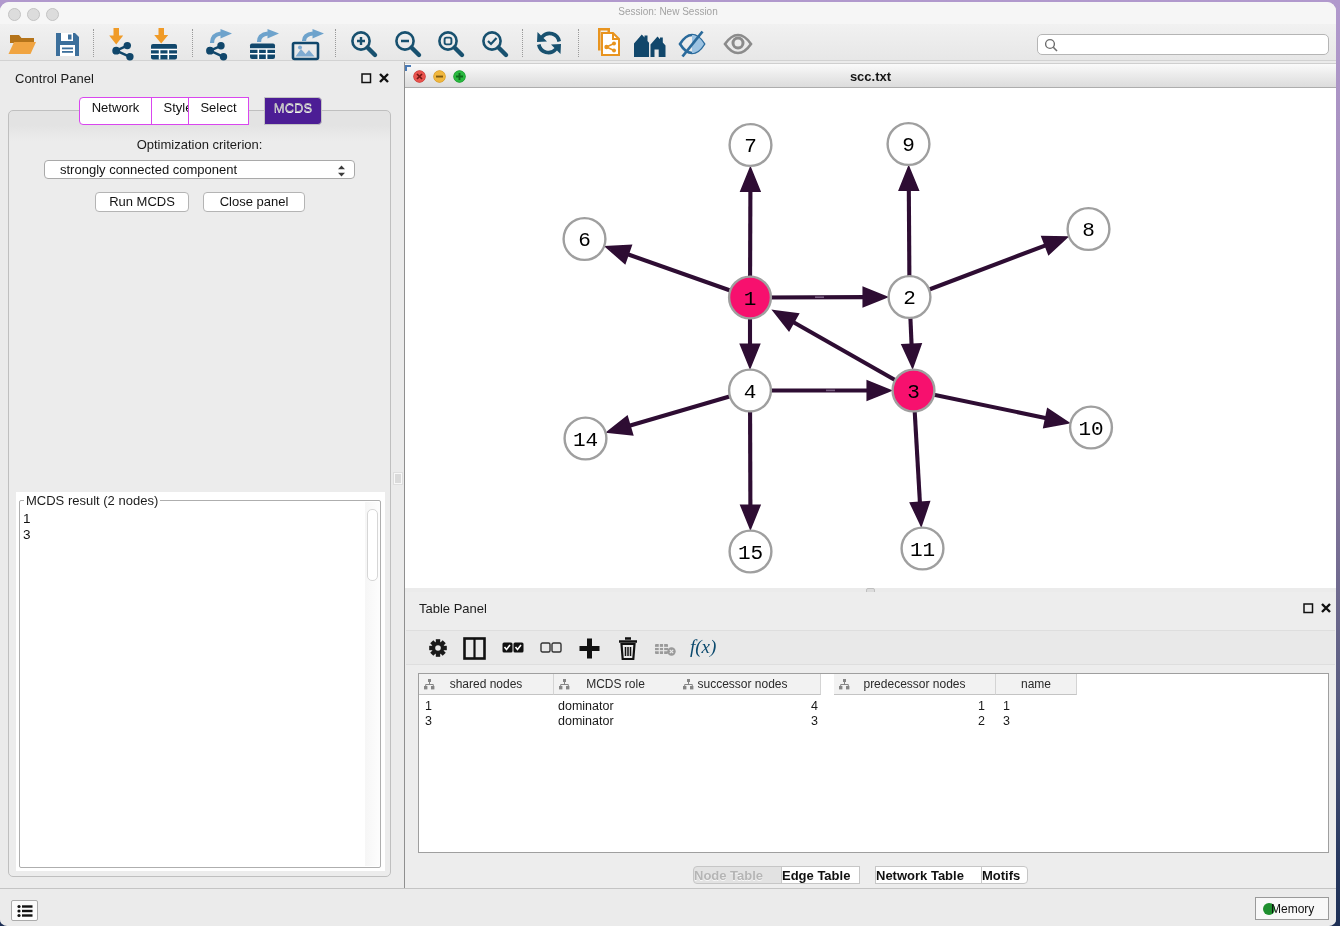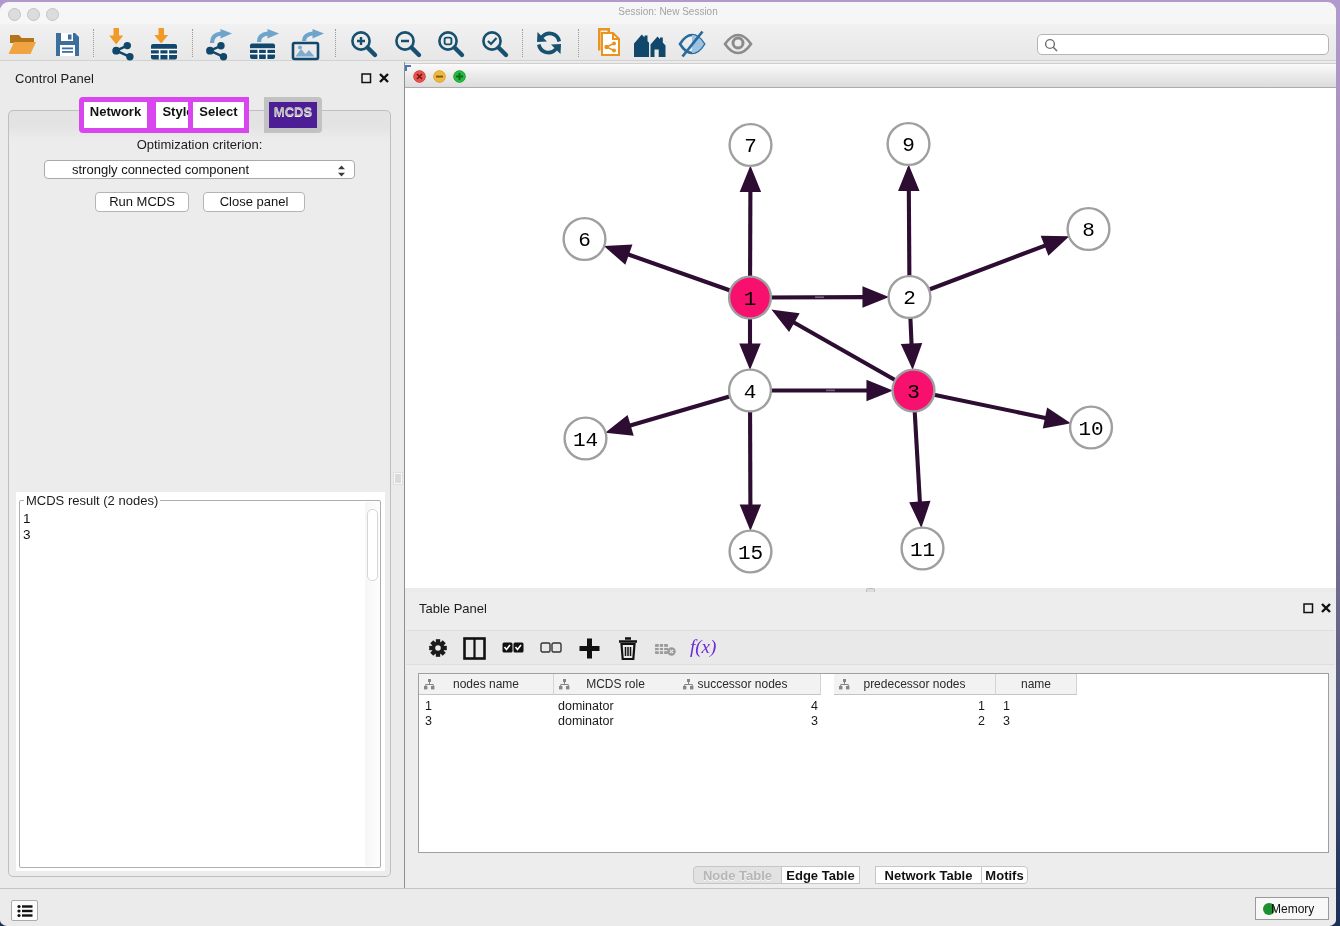--- a/index.html
+++ b/index.html
@@ -9,24 +9,24 @@
   .titlebar { position:absolute; left:0; top:0; width:100%; height:23px; background:#f6f6f6; border-bottom:1px solid #c9c9c9; }
   .tl { position:absolute; top:6px; width:13px; height:13px; border-radius:50%; background:#dcdcdc; border:1px solid #c3c3c3; }
   .title-text { position:absolute; top:4px; width:100%; text-align:center; font-size:10px; color:#a3a3a3; }
   .toolbar { position:absolute; left:0; top:22px; width:100%; height:37px; background:linear-gradient(180deg,#f1f1f1,#e7e7e7); border-bottom:1px solid #d2d2d2; }
   .tsep { position:absolute; top:5px; height:28px; width:0; border-left:1px dotted #9a9a9a; }
   .ticon { position:absolute; top:0; }
   .search { position:absolute; left:1037px; top:10px; width:292px; height:21px; background:#fff; border:1px solid #b5b5b5; border-radius:5px; }
   
   .cp-title { position:absolute; left:15px; top:69px; font-size:13px; color:#1c1c1c; }
   .cptabs { position:absolute; left:79px; top:95px; height:20px; z-index:5; }
-  .cptab { position:absolute; top:0; height:36px; background:#fff; border:5px solid #d946ef; font-size:13px; font-weight:700; color:#111; text-align:center; line-height:19px; }
+  .cptab { position:absolute; top:0; height:28px; background:#fff; border:1px solid #d946ef; font-size:13px; font-weight:400; color:#111; text-align:center; line-height:19px; }
   .cpbox { position:absolute; left:8px; top:108px; width:383px; height:767px; background:linear-gradient(180deg,#e3e3e3 0,#e3e3e3 14px,#ececec 30px,#ececec 100%); border:1px solid #bfbfbf; border-radius:5px; }
   .optlabel { position:absolute; left:0; top:135px; width:399px; text-align:center; font-size:13px; color:#1c1c1c; }
-  .dropdown { position:absolute; left:44px; top:158px; width:311px; height:19px; background:#fff; border:1px solid #a9a9a9; border-radius:4px; font-size:13px; color:#141414; line-height:17px; padding-left:27px; }
+  .dropdown { position:absolute; left:44px; top:158px; width:311px; height:19px; background:#fff; border:1px solid #a9a9a9; border-radius:4px; font-size:13px; color:#141414; line-height:17px; padding-left:15px; }
   .btn { position:absolute; height:20px; background:#fff; border:1px solid #b4b4b4; border-radius:4px; font-size:13px; color:#141414; text-align:center; line-height:18px; }
   .respanel { position:absolute; left:16px; top:490px; width:369px; height:379px; background:#fff; }
   .fieldset { position:absolute; left:19px; top:498px; width:362px; height:368px; border:1px solid #aeaeae; border-radius:2px; }
   .fieldlegend { position:absolute; left:24px; top:491px; background:#fff; padding:0 2px; font-size:13px; color:#1c1c1c; z-index:3; }
   .res-sb { position:absolute; left:365px; top:500px; width:15px; height:364px; background:linear-gradient(90deg,#f6f6f6,#fdfdfd); }
   .res-thumb { position:absolute; left:367px; top:507px; width:11px; height:72px; background:#ffffff; border:1px solid #d6d6d6; border-radius:5px; }
   .resline { position:absolute; left:23px; font-size:13.5px; color:#111; }
   
   .vdiv { position:absolute; left:392px; top:60px; width:12px; height:828px; background:#ebebeb; }
   .vdivline { position:absolute; left:404px; top:60px; width:1px; height:828px; background:#8f8f8f; }
@@ -44,21 +44,21 @@
   .bluecorner { position:absolute; left:0px; top:1px; width:2px; height:6px; background:#4a7ab5; }
   .bluecorner2 { position:absolute; left:0px; top:1px; width:6px; height:2px; background:#4a7ab5; }
   
   .tablepanel { position:absolute; left:405px; top:590px; width:931px; height:298px; background:#ededed; }
   .tp-title { position:absolute; left:14px; top:9px; font-size:13px; color:#1c1c1c; }
   .tp-toolbar { position:absolute; left:1px; top:38px; width:929px; height:35px; border-top:1px solid #dedede; border-bottom:1px solid #dedede; background:#e9e9e9; }
   .tbl { position:absolute; left:13px; top:81px; width:911px; height:180px; background:#fff; border:1px solid #9f9f9f; }
   .th { position:absolute; top:0; height:21px; background:#f2f2f2; border-right:1px solid #d4d4d4; border-bottom:1px solid #c4c4c4; font-size:12px; color:#2a2a2a; text-align:center; line-height:21px; }
   .trow { position:absolute; font-size:12.5px; color:#191919; }
   .tabs2 { position:absolute; left:0; top:274px; width:100%; height:22px; }
-  .t2 { position:absolute; top:0; height:18px; background:#fff; border:1px solid #c6c6c6; font-size:13px; font-weight:700; color:#111; text-align:center; line-height:17px; }
+  .t2 { position:absolute; top:0; height:18px; background:#fff; border:1px solid #c6c6c6; font-size:13px; font-weight:700; color:#111; line-height:17px; }
   
   .statusbar { position:absolute; left:0; top:886px; width:1336px; height:36px; background:#ebebeb; border-top:1px solid #c4c4c4; }
   .listbtn { position:absolute; left:11px; top:11px; width:27px; height:21px; background:#fbfbfb; border:1px solid #ababab; border-radius:2px; }
   .membtn { position:absolute; left:1255px; top:8px; width:74px; height:23px; background:#f8f8f8; border:1px solid #9a9a9a; font-size:12px; color:#111; }
   .memdot { position:absolute; left:8px; top:5px; width:12px; height:12px; border-radius:50%; background:#1e8e2e; }
 </style>
 </head>
 <body>
 <div class="win">
 <div class="titlebar">
@@ -242,20 +242,21 @@
           <path d="M4 4 L9 9 M9 4 L4 9" stroke="#751713" stroke-width="1.7"></path>
         </svg>
     <svg class="mtl" style="left:28px" width="13" height="13" viewBox="0 0 13 13">
           <circle cx="6.5" cy="6.5" r="6" fill="#f0b73e" stroke="#d49a27" stroke-width="0.8"></circle>
           <rect x="3" y="5.6" width="7" height="1.9" fill="#7d5a12"></rect>
         </svg>
     <svg class="mtl" style="left:48px" width="13" height="13" viewBox="0 0 13 13">
           <circle cx="6.5" cy="6.5" r="6" fill="#29b83f" stroke="#1a9930" stroke-width="0.8"></circle>
           <path d="M6.5 3 V10 M3 6.5 H10" stroke="#0e6a1d" stroke-width="1.9"></path>
         </svg>
+    <div class="nt-text">scc.txt</div>
   </div>
   <div class="netcanvas">
 <svg class="graph" width="931" height="500" viewBox="0 0 931 500">
           <g stroke="#2e0d33" stroke-width="4.1" fill="#2e0d33">
             <line x1="345.0" y1="209.5" x2="345.4" y2="100.0"></line>
             <polygon points="345.4,83.0 353.1,102.0 337.7,102.0"></polygon>
             <line x1="345.0" y1="209.5" x2="220.0" y2="165.3"></line>
             <polygon points="204.0,159.7 224.5,158.7 219.4,173.3"></polygon>
             <line x1="345.0" y1="209.5" x2="461.5" y2="209.1"></line>
             <polygon points="478.5,209.1 459.5,216.8 459.5,201.4"></polygon>
@@ -362,24 +363,24 @@
           </g>
           <g stroke="#e9e9e9" stroke-width="1.1">
             <line x1="0" y1="4.4" x2="13" y2="4.4"></line>
             <line x1="0" y1="7.7" x2="13" y2="7.7"></line>
             <line x1="4.3" y1="1" x2="4.3" y2="11"></line>
             <line x1="8.6" y1="1" x2="8.6" y2="11"></line>
           </g>
           <circle cx="16.5" cy="8.5" r="4.2" fill="#9a9a9a"></circle>
           <path d="M14.8 6.8 l3.4 3.4 M18.2 6.8 l-3.4 3.4" stroke="#e9e9e9" stroke-width="1.2"></path>
         </svg>
-    <div style="position:absolute;left:284px;top:5px;font-family:'Liberation Serif',serif;font-style:italic;font-size:19px;color:#6d28d9;">f(x)</div>
+    <div style="position:absolute;left:284px;top:5px;font-family:'Liberation Serif',serif;font-style:italic;font-size:19px;color:#0c4a6e;">f(x)</div>
   </div>
   <div class="tbl">
-    <div class="th" style="left:0;width:135px;">nodes name</div>
+    <div class="th" style="left:0;width:135px;">shared nodes</div>
     <div class="th" style="left:135px;width:124px;">MCDS role</div>
     <div class="th" style="left:246px;width:156px;">successor nodes</div>
     <div class="th" style="left:415px;width:162px;">predecessor nodes</div>
     <div class="th" style="left:577px;width:81px;">name</div>
     <svg style="position:absolute;left:5px;top:5px" width="11" height="11" viewBox="0 0 11 11">
           <g fill="#858585">
             <rect x="4" y="0" width="3" height="3"></rect>
             <rect x="0" y="7" width="3.4" height="3.4"></rect>
             <rect x="7" y="7" width="3.4" height="3.4"></rect>
           </g>

